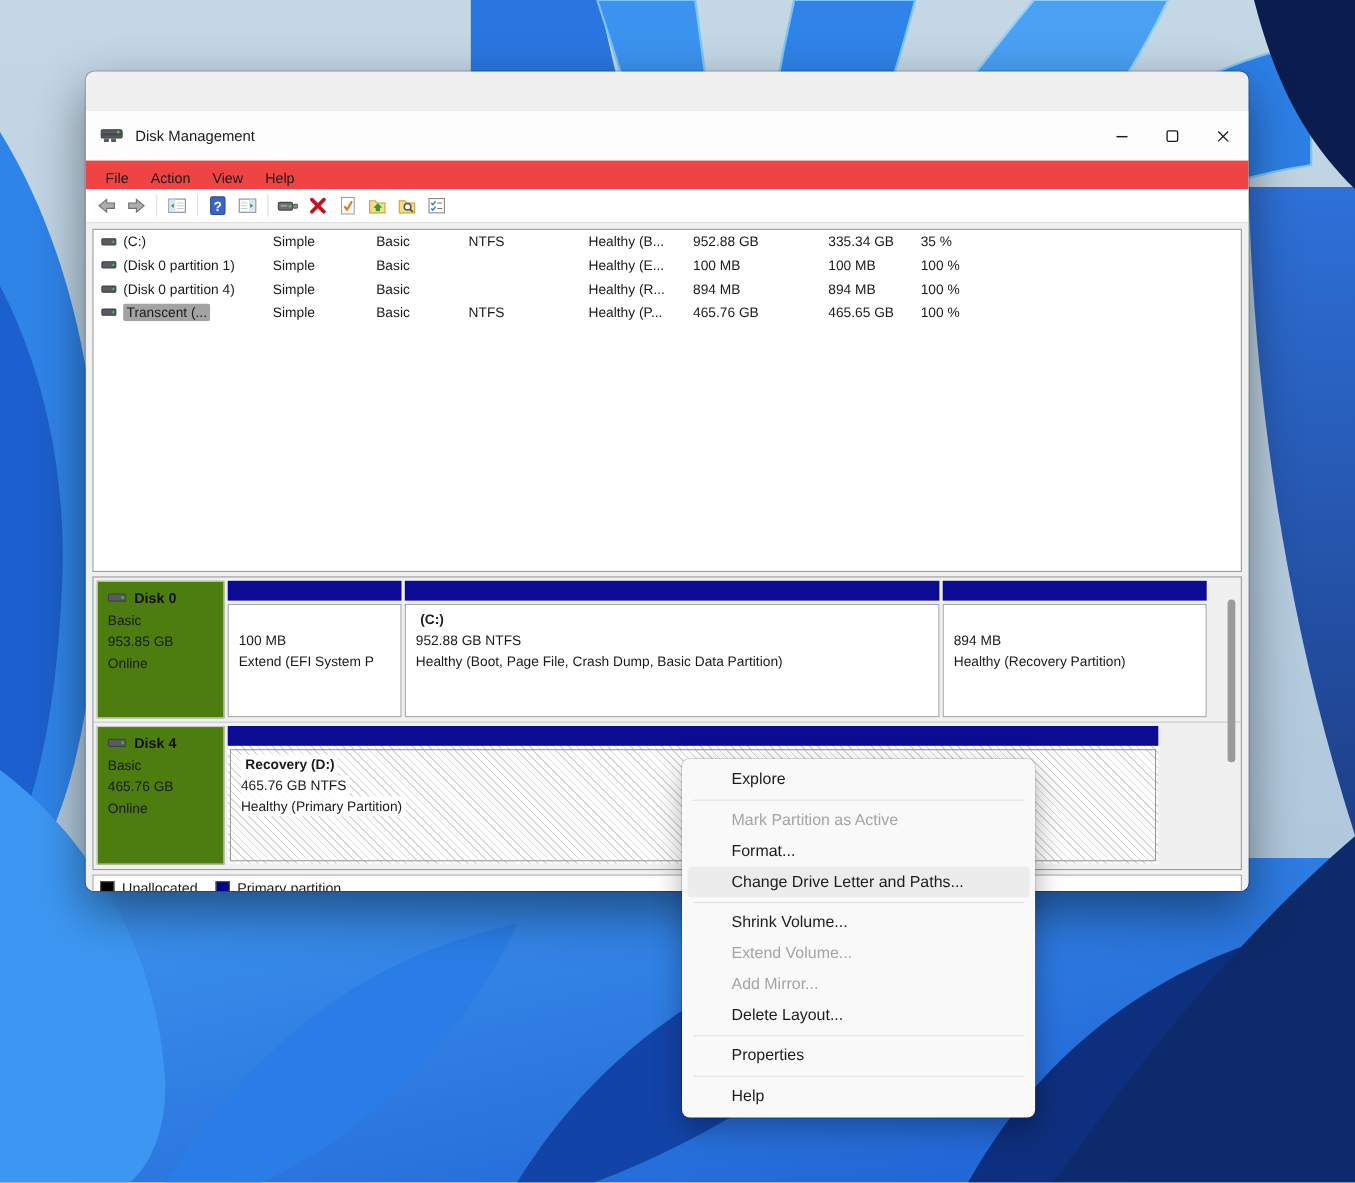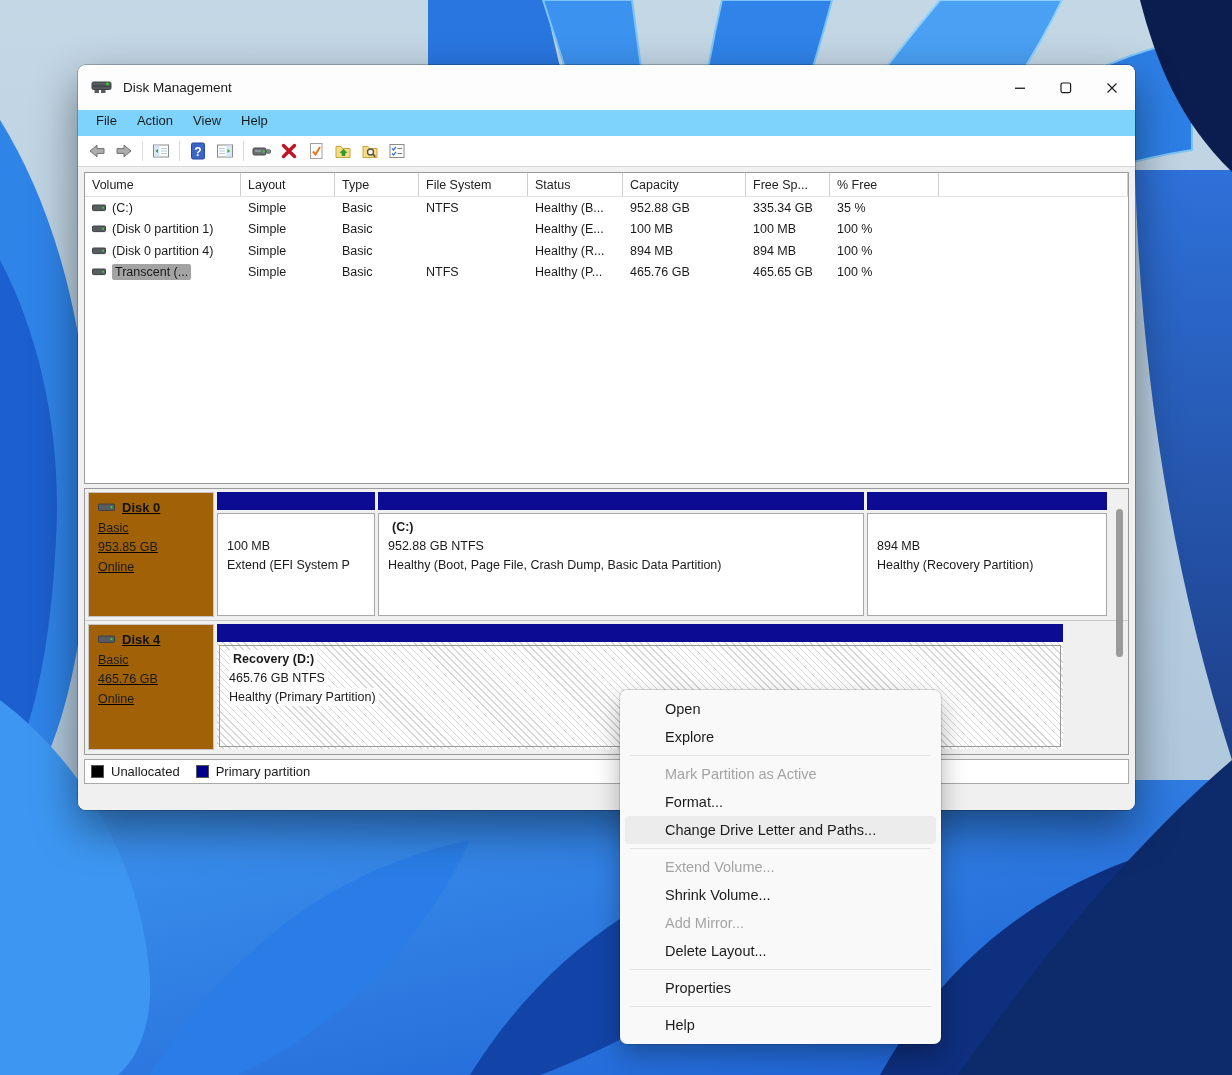--- a/index.html
+++ b/index.html
@@ -9,26 +9,26 @@
   
   .wallpaper { position:absolute; inset:0; z-index:0; }
 
   
   .win {
     position:absolute; left:78px; top:65px; width:1057px; height:745px;
     background:#f0f0f0; border-radius:8px; z-index:5;
     box-shadow:0 18px 45px rgba(0,0,0,.45), 0 0 0 1px rgba(0,0,0,.22);
     display:flex; flex-direction:column; overflow:hidden;
   }
-  .titlebar { height:45px; background:#fdfdfd; display:flex; align-items:center; padding-left:13px; flex:none; }
+  .titlebar { height:45px; background:#fdfdfd; display:flex; align-items:center; padding-left:13px; flex:none;margin-top:36px; }
   .title-text { font-size:13.5px; color:#1b1b1b; margin-left:10px; }
   .controls { margin-left:auto; display:flex; height:100%; }
   .ctl { width:46px; height:100%; display:flex; align-items:center; justify-content:center; }
 
-  .menubar { height:26px; background:#7dd3fc; display:flex; align-items:flex-start; padding-left:8px; flex:none; }
+  .menubar { height:26px; background:#ef4444; display:flex; align-items:flex-end; padding-left:8px; flex:none; }
   .menu-item { font-size:13px; color:#1b1b1b; padding:3px 10px; }
 
   .toolbar { height:31px; background:#fff; border-bottom:1px solid #d8d8d8; display:flex; align-items:center; padding-left:7px; gap:3px; flex:none; }
   .tool { width:24px; height:24px; display:flex; align-items:center; justify-content:center; }
   .tsep { width:1px; height:20px; background:#dcdcdc; margin:0 3px; }
 
   .body { flex:1; padding:5px 6px 0; display:flex; flex-direction:column; background:#f0f0f0; }
 
   
   .listpane { height:312px; background:#fff; border:1px solid #9b9b9b; flex:none; overflow:hidden; }
@@ -38,21 +38,21 @@
   .cell { padding-left:7px; overflow:hidden; white-space:nowrap; flex:none; }
   .c0{width:156px;} .c1{width:94px;} .c2{width:84px;} .c3{width:109px;} .c4{width:95px;}
   .c5{width:123px;} .c6{width:84px;} .c7{width:109px;} .c8{flex:1;}
   .vol { display:flex; align-items:center; gap:6px; }
   .vol-label.sel { background:#a3a3a3; padding:1px 3px; border-radius:2px; }
 
   
   .diskpane { margin-top:4px; height:267px; border:1px solid #9b9b9b; background:#f0f0f0; flex:none; position:relative; }
   .diskrow { height:132px; display:flex; }
   .diskrow.first { border-bottom:1px solid #c9c9c9; }
-  .dinfo { width:126px; margin:3px 0 3px 3px; background:#a16207; border:1px solid #c6c6c6; padding:7px 9px; flex:none;text-decoration:underline; }
+  .dinfo { width:116px; margin:3px 0 3px 3px; background:#4d7c0f; border:1px solid #c6c6c6; padding:7px 9px; flex:none; }
   .dname { display:flex; align-items:center; gap:7px; font-weight:bold; font-size:13px; color:#111; margin-bottom:4px; }
   .dline { font-size:12.5px; color:#1a1a1a; line-height:1.55; }
   .parts { flex:1; margin:3px 6px 4px 3px; display:flex; gap:3px; position:relative; }
   .part { display:flex; flex-direction:column; flex:none; }
   .pbar { height:18px; margin-bottom:3px; background:#0b0b94; }
   .pbody { flex:1; background:#fff; border:1px solid #a8a8a8; padding:4px 9px; font-size:12.5px; color:#1a1a1a; line-height:1.5; overflow:hidden; white-space:nowrap; }
   .ptitle { font-weight:bold; padding-left:4px; }
   .part.hatch { background:repeating-linear-gradient(45deg,#ffffff 0 4px,#d7d7d7 4px 5px); }
   .part.hatch .pbody { background:repeating-linear-gradient(45deg,#ffffff 0 4px,#d7d7d7 4px 5px); margin:0 2px 2px; border:1px solid #9a9a9a; }
   .part.hatch .pline, .part.hatch .ptitle { display:table; background:rgba(255,255,255,.88); padding-right:3px; }
@@ -231,31 +231,20 @@
           <line x1="10.5" y1="7.5" x2="15" y2="7.5" stroke="#777"></line>
           <path d="M5,12.5 L6.5,14 L9,10.8" stroke="#3a6fd8" stroke-width="1.3" fill="none"></path>
           <line x1="10.5" y1="12.5" x2="15" y2="12.5" stroke="#777"></line>
         </svg>
     </span>
   </div>
 
   <div class="body">
 
     <div class="listpane">
-      <div class="lrow lhead">
-        <div class="cell c0">Volume</div>
-        <div class="cell c1">Layout</div>
-        <div class="cell c2">Type</div>
-        <div class="cell c3">File System</div>
-        <div class="cell c4">Status</div>
-        <div class="cell c5">Capacity</div>
-        <div class="cell c6">Free Sp...</div>
-        <div class="cell c7">% Free</div>
-        <div class="cell c8"></div>
-      </div>
 
       <div class="lrow">
         <div class="cell c0 vol">
             <svg width="14" height="8">
               <rect x="0.5" y="1" width="13" height="5.6" rx="1" fill="#585c60" stroke="#3d4145"></rect>
               <circle cx="11" cy="3.8" r="1" fill="#35d435"></circle>
             </svg>
             <span class="vol-label">(C:)</span>
           </div>
         <div class="cell c1">Simple</div>
@@ -399,28 +388,27 @@
         <span class="swatch" style="background: rgb(0, 0, 139);"></span>
         <span>Primary partition</span>
       </div>
     </div>
 
     <div class="statusstrip"></div>
   </div>
 </div>
 
 <div class="ctxmenu">
-  <div class="mi">Open</div>
   <div class="mi">Explore</div>
   <div class="msep"></div>
   <div class="mi disabled">Mark Partition as Active</div>
   <div class="mi">Format...</div>
   <div class="mi hl">Change Drive Letter and Paths...</div>
   <div class="msep"></div>
+  <div class="mi">Shrink Volume...</div>
   <div class="mi disabled">Extend Volume...</div>
-  <div class="mi">Shrink Volume...</div>
   <div class="mi disabled">Add Mirror...</div>
   <div class="mi">Delete Layout...</div>
   <div class="msep"></div>
   <div class="mi">Properties</div>
   <div class="msep"></div>
   <div class="mi">Help</div>
 </div>
 
 </body></html>

